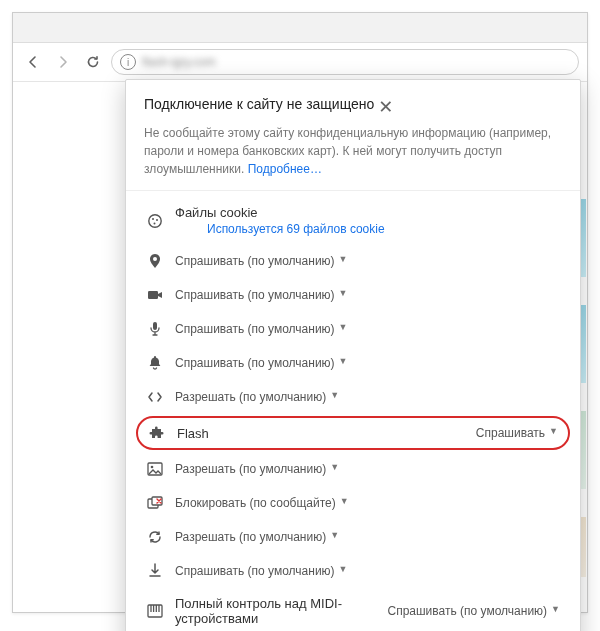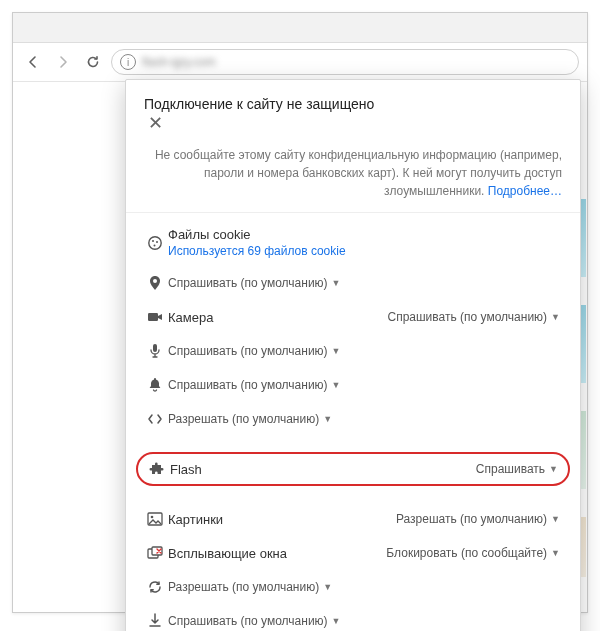--- a/index.html
+++ b/index.html
@@ -84,69 +84,69 @@
     top:66px;
     left:112px;
     width:456px;
     background:#fff;
     border:1px solid #d6d6d6;
     box-shadow:0 6px 24px rgba(0,0,0,.22);
     border-radius:2px;
     padding:16px 18px 14px 18px;
   }
   .popup-header {
-    display:flex;justify-content:space-between;align-items:flex-start;flex-direction:column;
+    display:flex;justify-content:flex-start;align-items:flex-start;
   }
   .popup-title {
     font-size:14px;color:#222;
   }
   .close-x {
     font-size:18px;color:#666;cursor:pointer;line-height:1;
     padding:2px 4px;
   }
   .popup-sub {
     font-size:12px;color:#777;line-height:1.5;
-    margin-top:12px;
-    text-align:right;
+    margin-top:6px;
   }
   .popup-sub a { color:#1a73e8; text-decoration:none; cursor:pointer; }
   .divider {
     border:none;border-top:1px solid #eee;
     margin:12px -18px 4px -18px;
   }
   .perm-list { margin-top:6px; }
   .perm-row {
     display:flex;align-items:center;
     padding:8px 2px;
-    gap:4px;
+    gap:11px;
     position:relative;
   }
   .perm-row.highlight {
     border:2.5px solid #d82a2a;
     border-radius:18px;
-    margin:16px -8px;
+    margin:2px -8px;
     padding:6px 10px;
   }
   .perm-icon {
     width:18px;height:18px;
     display:flex;align-items:center;justify-content:center;
     color:#555;
     font-size:15px;
     flex-shrink:0;
   }
   .perm-label { flex:1;font-size:13px;color:#333; }
   .perm-value {
     font-size:12px;color:#555;
-    display:flex;align-items:center;gap:4px;
+    display:flex;gap:4px;
     cursor:pointer;
   }
   .perm-value .caret { font-size:9px;color:#777; }
   .cookies-row .perm-sub {
     font-size:12px;color:#1a73e8;cursor:pointer;
     margin-top:2px;
+    margin-left:32px;
   }
   .cookies-block { display:flex;flex-direction:column; }
   svg { display:block; }
 </style>
 </head>
 <body>
 
 <div class="browser-frame">
 
   <div class="tabstrip"></div>
@@ -225,21 +225,20 @@
           </div>
       </div>
 
       <div class="perm-row">
         <div class="perm-icon">
           <svg width="16" height="12" viewBox="0 0 16 12">
               <rect x="1" y="2" width="10" height="8" rx="1.2" fill="#555"></rect>
               <path d="M11 5l4-2v6l-4-2z" fill="#555"></path>
             </svg>
         </div>
-        <span class="perm-label">Камера</span>
         <div class="perm-value">
             <span>Спрашивать (по умолчанию)</span>
             <span class="caret">▼</span>
           </div>
       </div>
 
       <div class="perm-row">
         <div class="perm-icon">
           <svg width="12" height="16" viewBox="0 0 12 16">
               <rect x="4" y="1" width="4" height="8" rx="2" fill="#555"></rect>
@@ -291,36 +290,34 @@
       </div>
 
       <div class="perm-row">
         <div class="perm-icon">
           <svg width="16" height="14" viewBox="0 0 16 14">
               <rect x="1" y="1" width="14" height="12" rx="1" stroke="#555" stroke-width="1.3" fill="none"></rect>
               <circle cx="5" cy="5" r="1.3" fill="#555"></circle>
               <path d="M2 12l4-4 3 3 2-2 3 3" stroke="#555" stroke-width="1.3" fill="none"></path>
             </svg>
         </div>
-        <span class="perm-label">Картинки</span>
         <div class="perm-value">
             <span>Разрешать (по умолчанию)</span>
             <span class="caret">▼</span>
           </div>
       </div>
 
       <div class="perm-row">
         <div class="perm-icon">
           <svg width="16" height="14" viewBox="0 0 16 14">
               <rect x="1" y="3" width="10" height="9" rx="1" stroke="#555" stroke-width="1.3" fill="none"></rect>
               <rect x="5" y="1" width="10" height="8" rx="1" fill="#fff" stroke="#555" stroke-width="1.3"></rect>
               <path d="M10 3l4 4M14 3l-4 4" stroke="#d33" stroke-width="1.4" stroke-linecap="round"></path>
             </svg>
         </div>
-        <span class="perm-label">Всплывающие окна</span>
         <div class="perm-value">
             <span>Блокировать (по сообщайте)</span>
             <span class="caret">▼</span>
           </div>
       </div>
 
       <div class="perm-row">
         <div class="perm-icon">
           <svg width="16" height="16" viewBox="0 0 16 16">
               <path d="M3 8a5 5 0 0 1 9-3M13 8a5 5 0 0 1-9 3" stroke="#555" stroke-width="1.4" fill="none" stroke-linecap="round"></path>
@@ -346,20 +343,21 @@
           </div>
       </div>
 
       <div class="perm-row">
         <div class="perm-icon">
           <svg width="16" height="14" viewBox="0 0 16 14">
               <rect x="1" y="1" width="14" height="12" rx="1" stroke="#555" stroke-width="1.3" fill="none"></rect>
               <path d="M4 1v7M6.6 1v7M9.3 1v7M12 1v7" stroke="#555" stroke-width="1.3"></path>
             </svg>
         </div>
+        <span class="perm-label">Полный контроль над MIDI-устройствами</span>
         <div class="perm-value">
             <span>Спрашивать (по умолчанию)</span>
             <span class="caret">▼</span>
           </div>
       </div>
 
     </div>
 
   </div>
 

